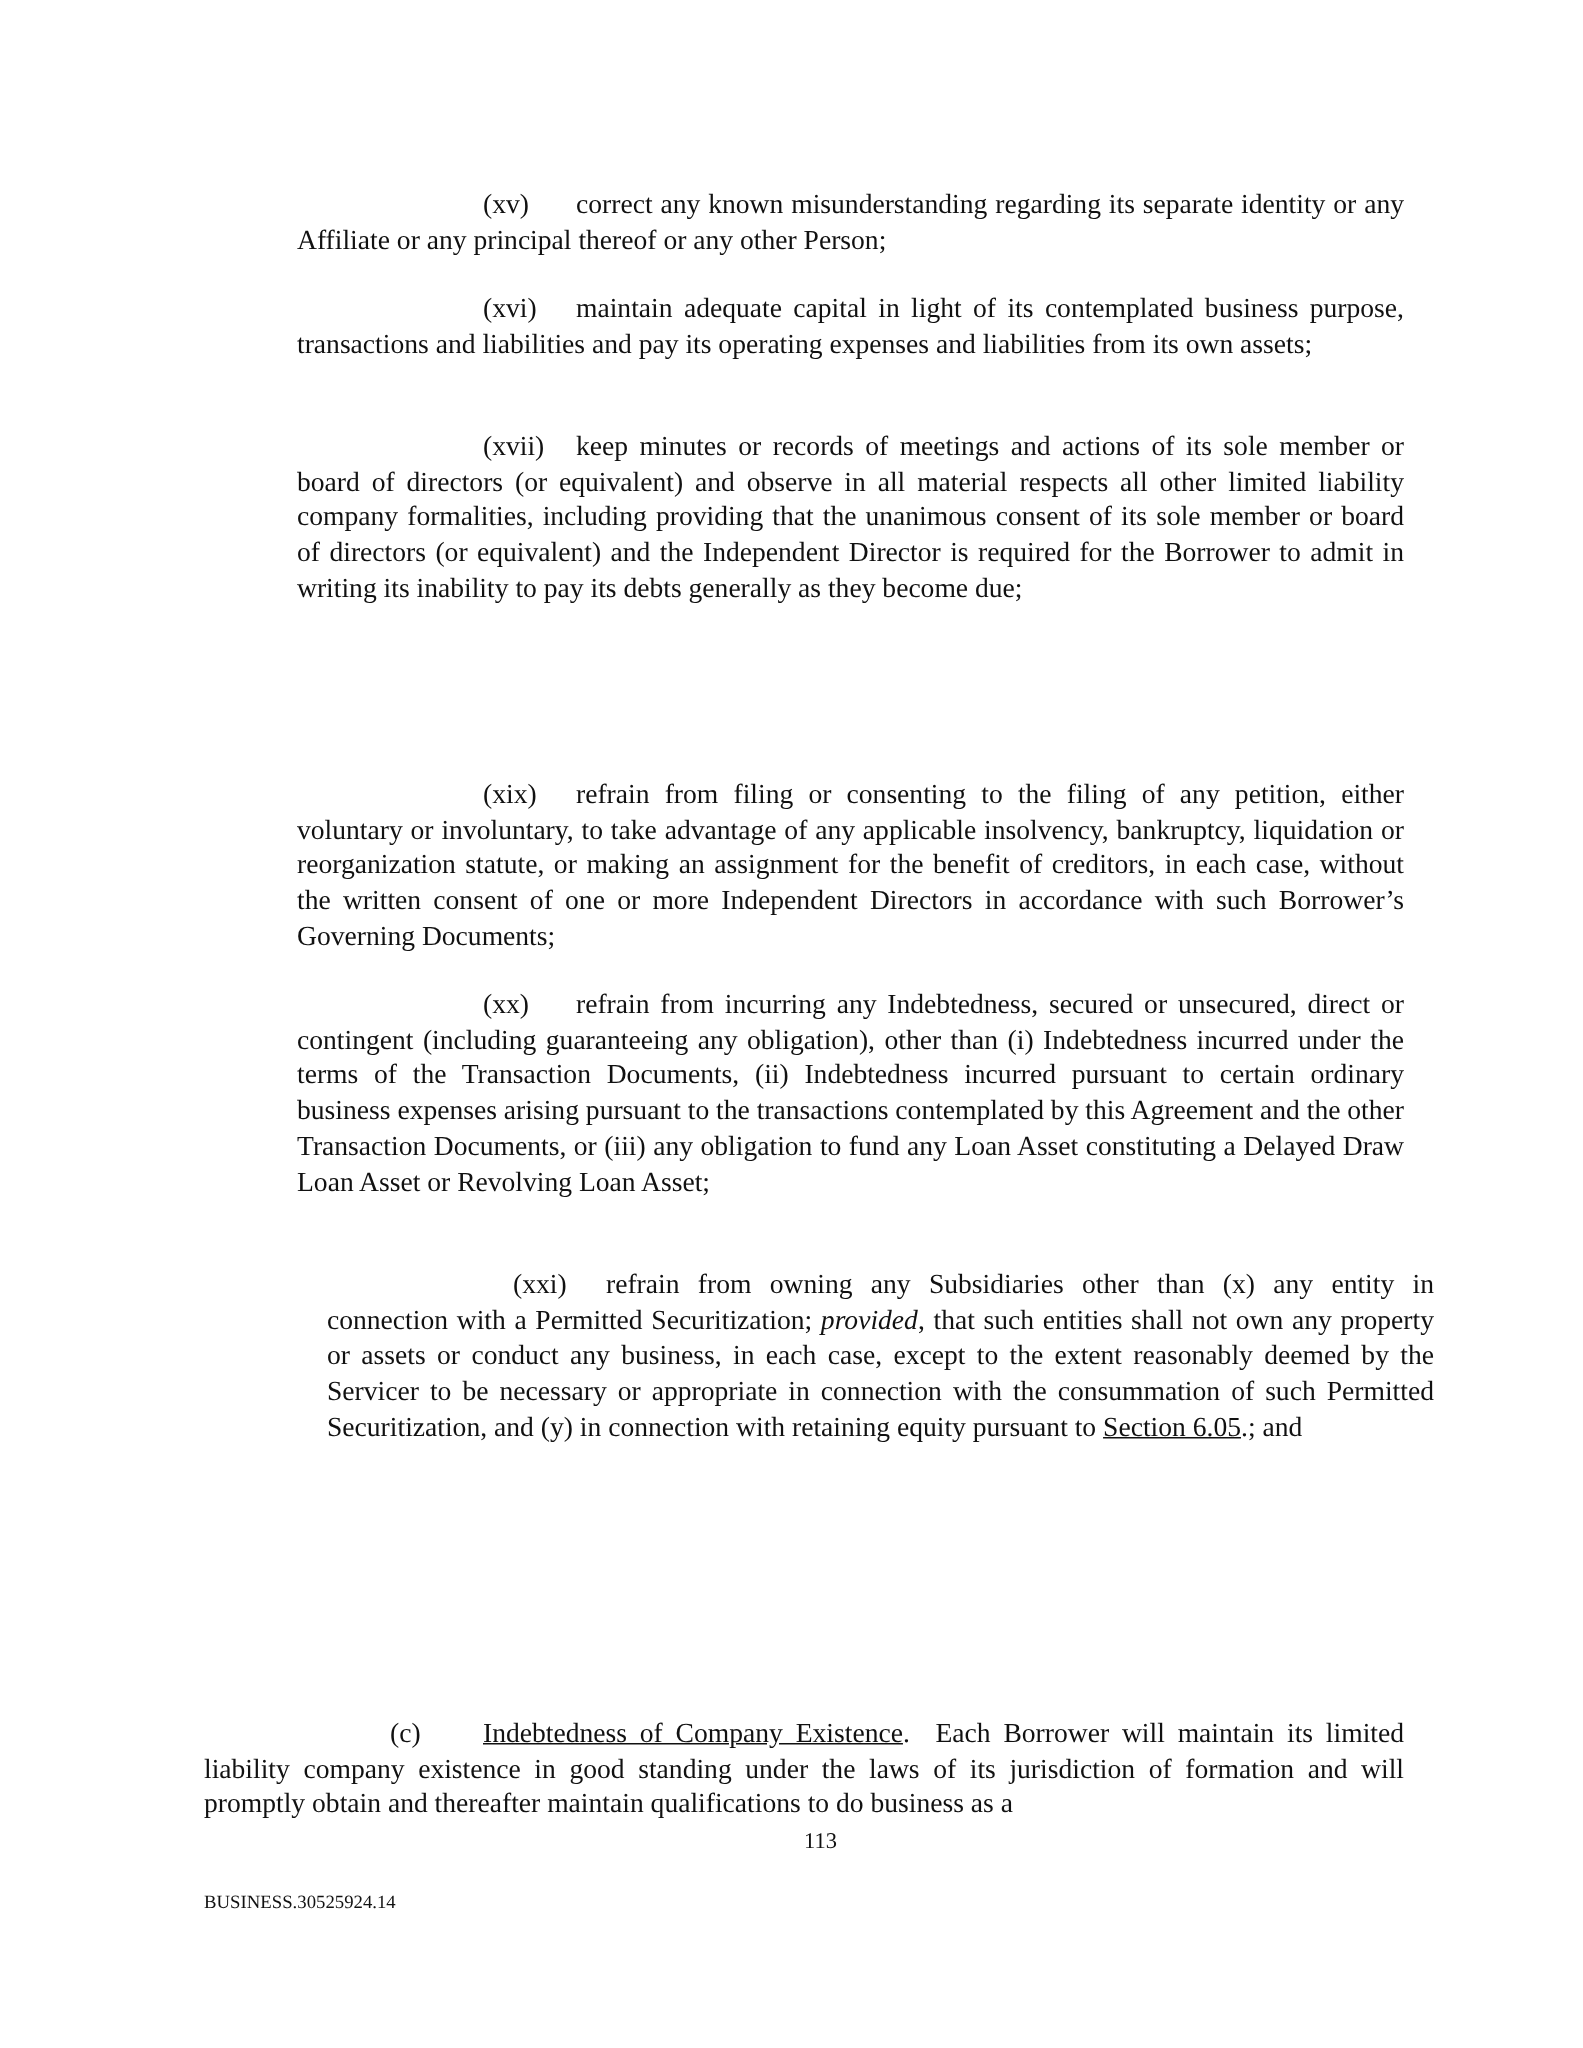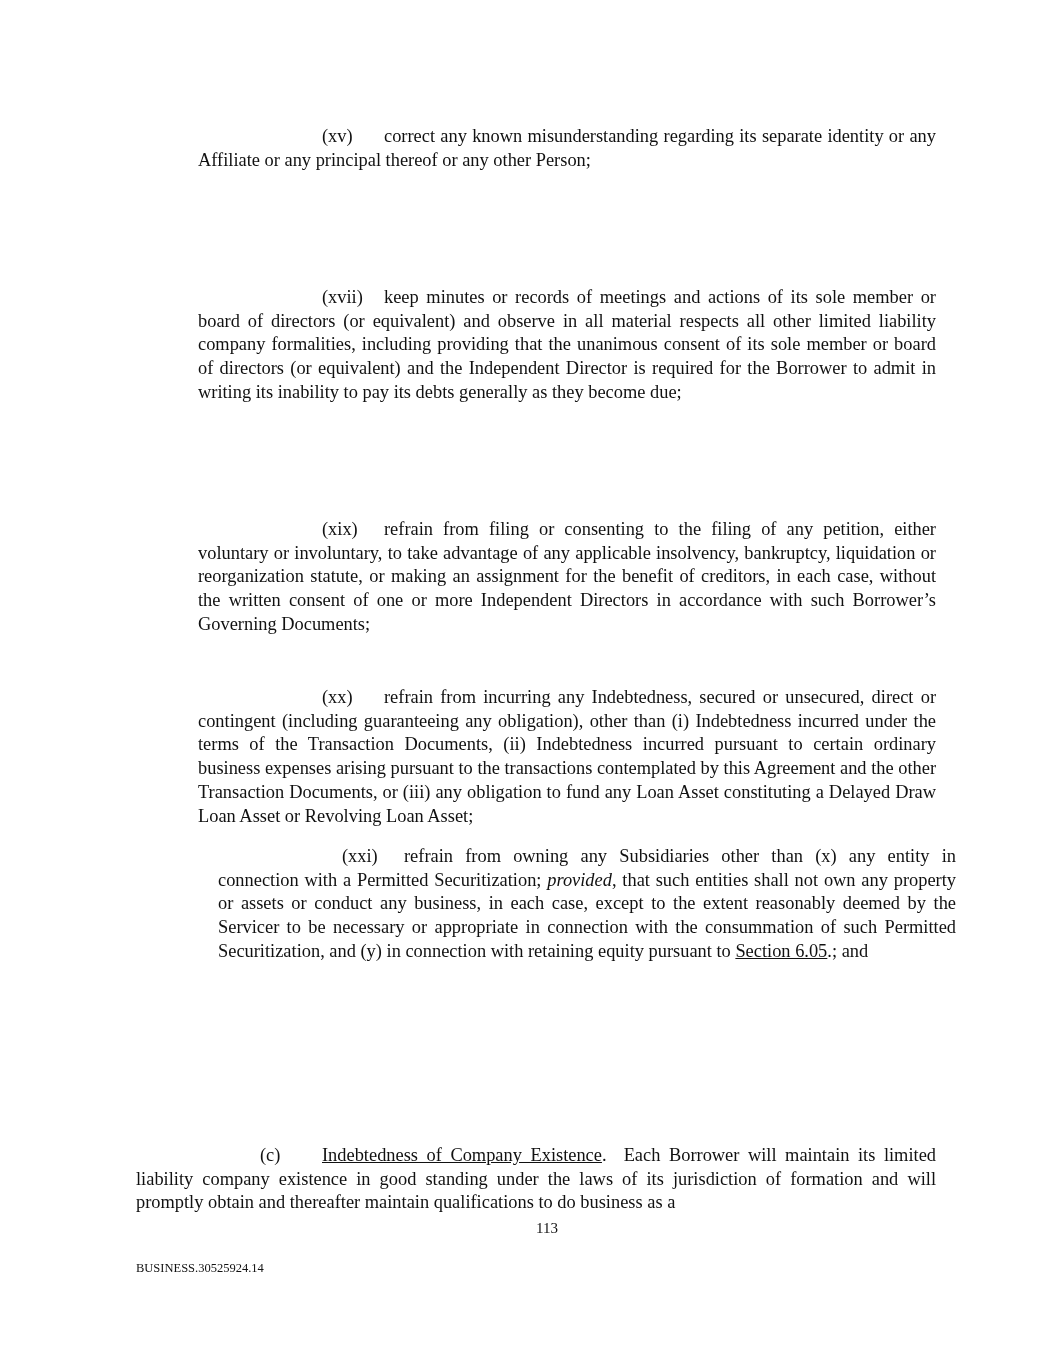--- a/index.html
+++ b/index.html
@@ -19,31 +19,34 @@
 </style>
 </head>
 <body>
 
 <div class="page">
 
   <div class="para item" style="top:125px;">
     <p class="first"><span class="num">(xv)</span><span>correct any known misunderstanding regarding its separate identity or any Affiliate or any principal thereof or any other Person;</span></p>
   </div>
 
+  <div class="para item" style="top:194px;">
+    <p class="first"><span class="num">(xvi)</span><span>maintain adequate capital in light of its contemplated business purpose, transactions and liabilities and pay its operating expenses and liabilities from its own assets;</span></p>
+  </div>
 
   <div class="para item" style="top:286px;">
     <p class="first"><span class="num">(xvii)</span><span>keep minutes or records of meetings and actions of its sole member or board of directors (or equivalent) and observe in all material respects all other limited liability company formalities, including providing that the unanimous consent of its sole member or board of directors (or equivalent) and the Independent Director is required for the Borrower to admit in writing its inability to pay its debts generally as they become due;</span></p>
   </div>
 
 
   <div class="para item" style="top:518px;">
     <p class="first"><span class="num">(xix)</span><span>refrain from filing or consenting to the filing of any petition, either voluntary or involuntary, to take advantage of any applicable insolvency, bankruptcy, liquidation or reorganization statute, or making an assignment for the benefit of creditors, in each case, without the written consent of one or more Independent Directors in accordance with such Borrower’s Governing Documents;</span></p>
   </div>
 
-  <div class="para item" style="top:658px;margin-top:28px;">
+  <div class="para item" style="top:658px;">
     <p class="first"><span class="num">(xx)</span><span>refrain from incurring any Indebtedness, secured or unsecured, direct or contingent (including guaranteeing any obligation), other than (i) Indebtedness incurred under the terms of the Transaction Documents, (ii) Indebtedness incurred pursuant to certain ordinary business expenses arising pursuant to the transactions contemplated by this Agreement and the other Transaction Documents, or (iii) any obligation to fund any Loan Asset constituting a Delayed Draw Loan Asset or Revolving Loan Asset;</span></p>
   </div>
 
   <div class="para item" style="top:845px;margin-left:20px;">
     <p class="first"><span class="num">(xxi)</span><span>refrain from owning any Subsidiaries other than (x) any entity in connection with a Permitted Securitization; </span><span class="i">provided</span><span>, that such entities shall not own any property or assets or conduct any business, in each case, except to the extent reasonably deemed by the Servicer to be necessary or appropriate in connection with the consummation of such Permitted Securitization, and (y) in connection with retaining equity pursuant to </span><span class="u">Section 6.05</span><span>.; and</span></p>
   </div>
 
 
 
   <div class="para full" style="top:1144px;">

